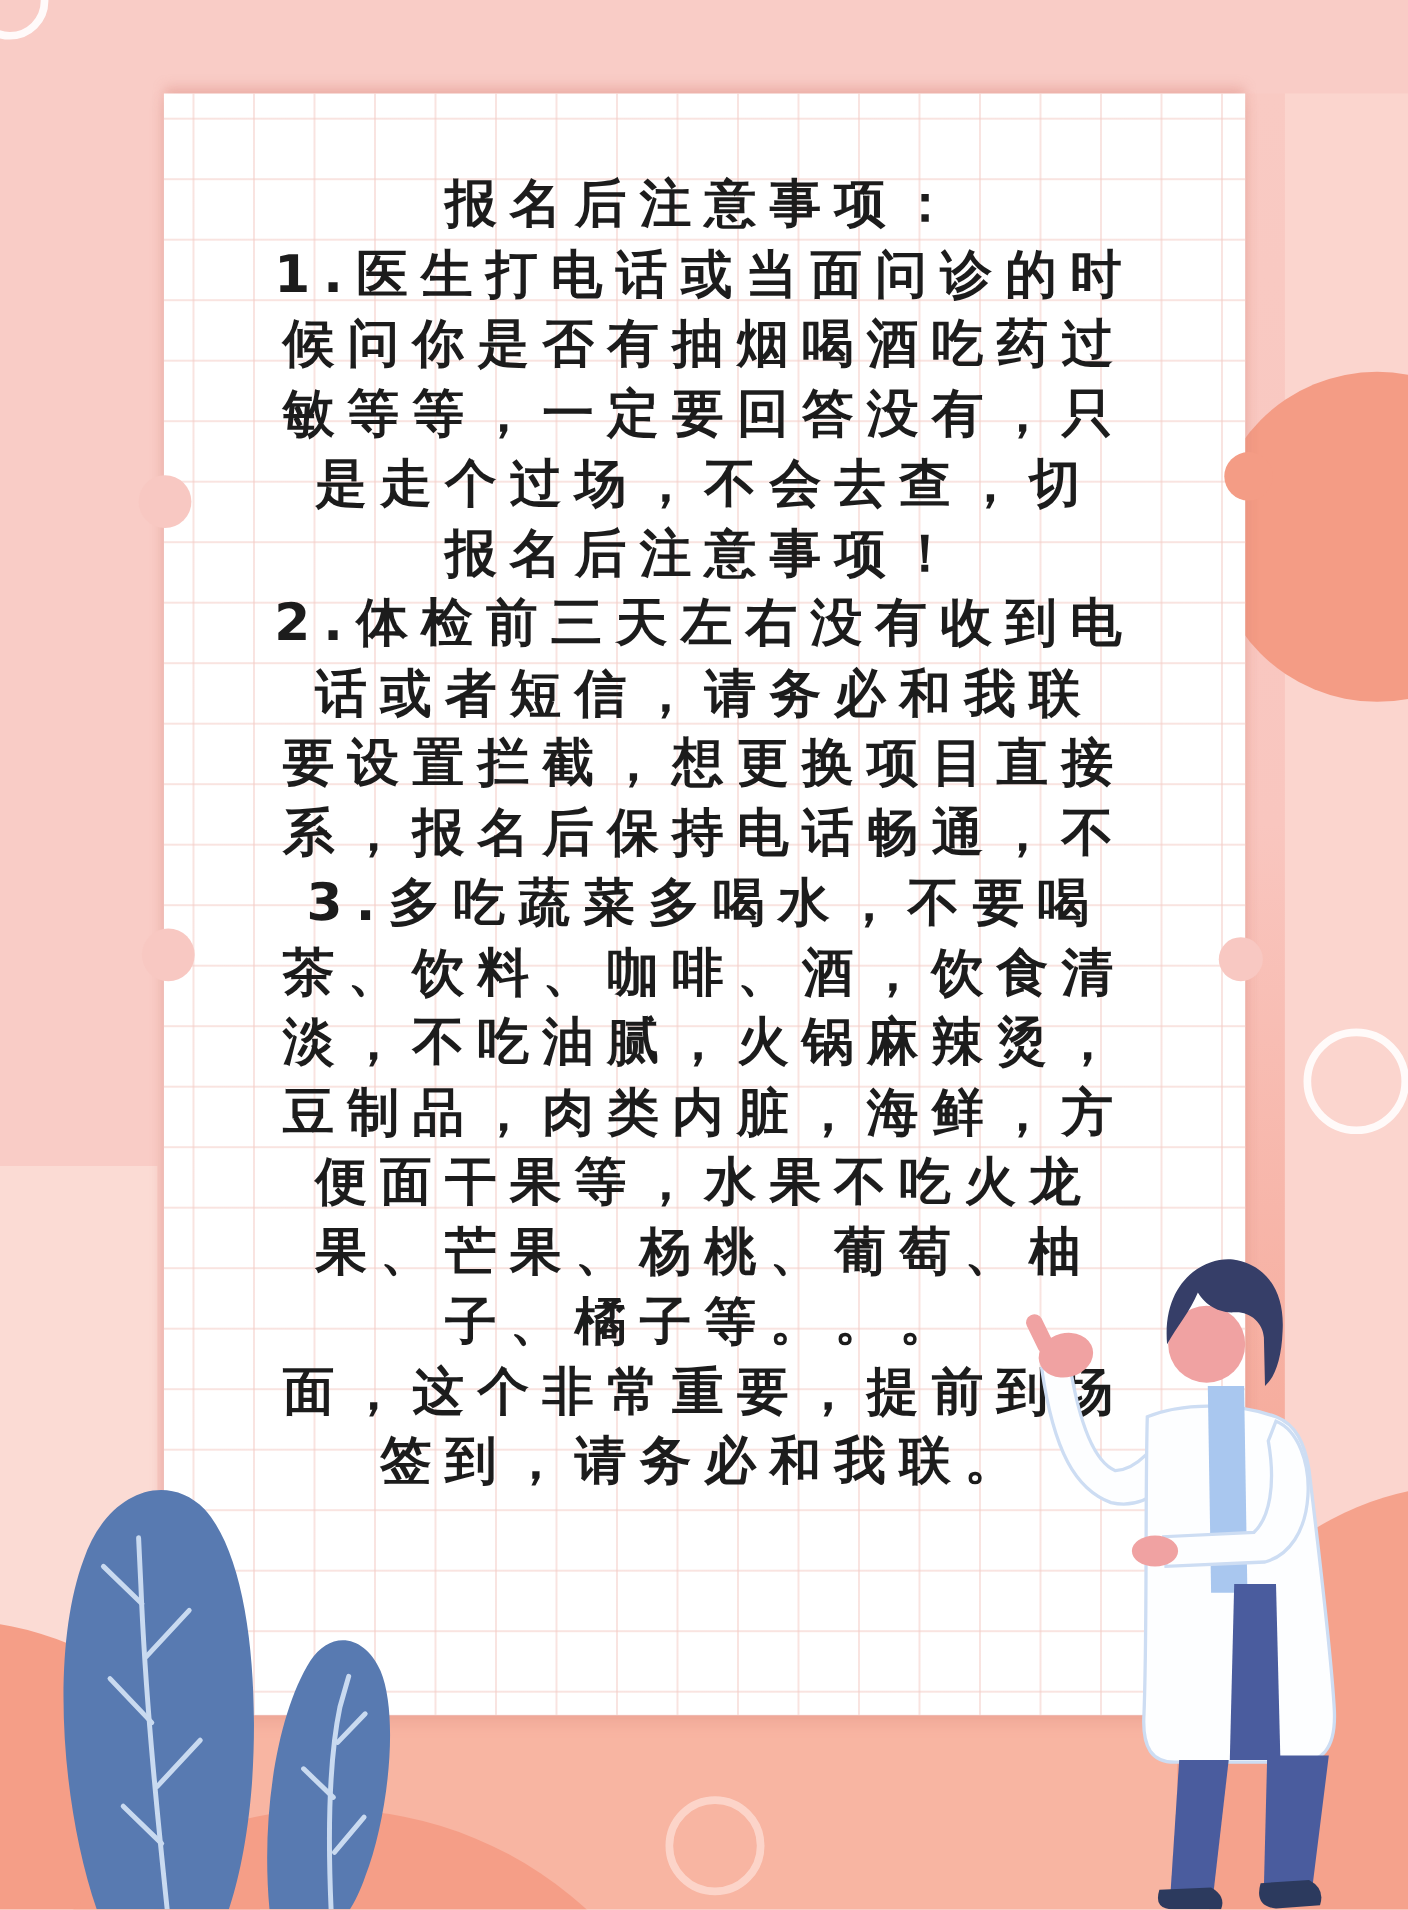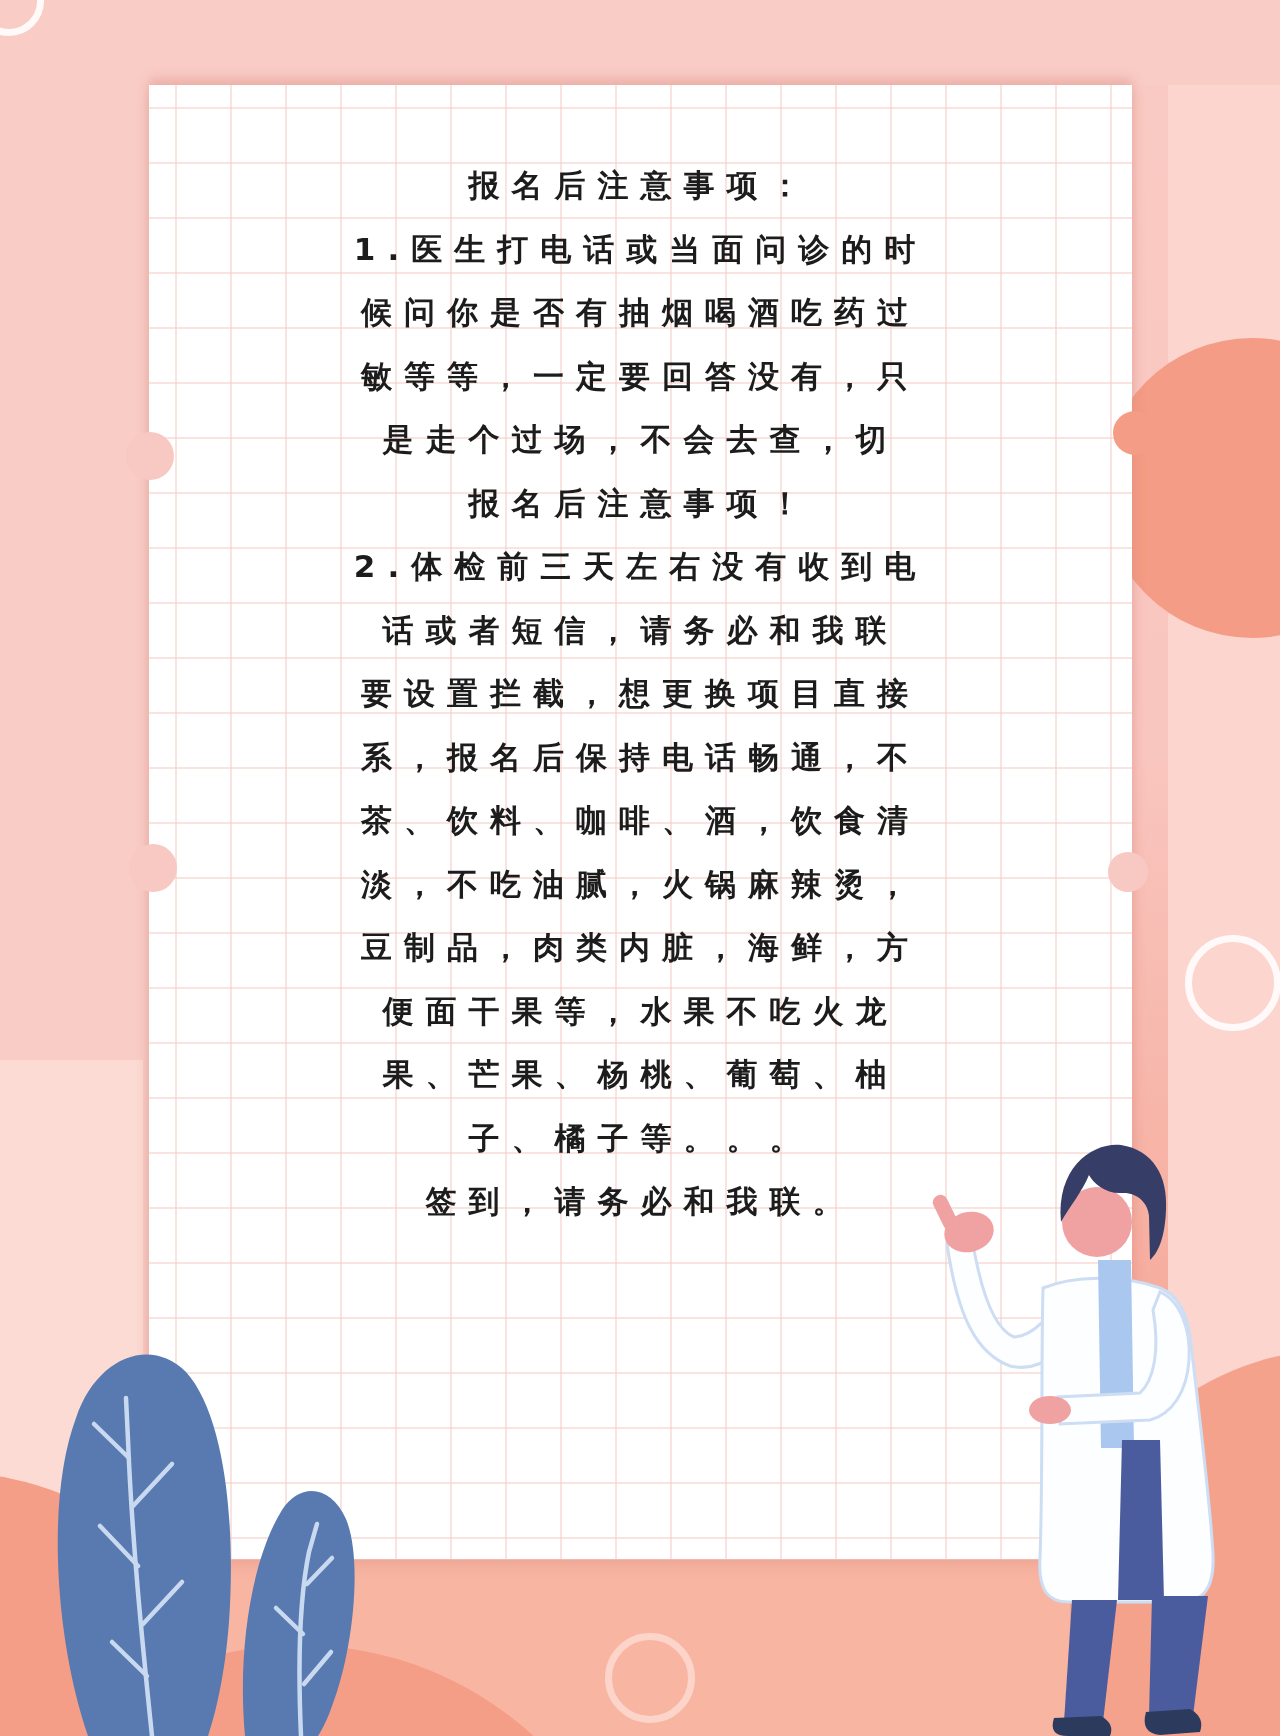--- a/index.html
+++ b/index.html
@@ -35,21 +35,21 @@
     left:149px;top:85px;width:983px;height:1474px;z-index:4;
     background-color:#ffffff;
     background-image:
       linear-gradient(to right, rgba(244,205,199,.55) 2px, transparent 2px),
       linear-gradient(to bottom, rgba(244,205,199,.55) 2px, transparent 2px);
     background-size:55px 55px;background-position:26px 22px;
     box-shadow:0 -7px 10px rgba(219,136,127,.38), 0 7px 12px rgba(219,136,127,.3);
   }
   .notice{padding-top:69px;}
   .line{
-    font-size:31px;line-height:63.5px;font-weight:700;letter-spacing:12px;
+    font-size:47px;line-height:63.5px;font-weight:700;letter-spacing:12px;
     text-align:center;color:#1c1c1c;white-space:nowrap;
   }
   
   .figures{left:0;top:0;width:1280px;height:1736px;z-index:8;pointer-events:none;}
 </style>
 </head>
 <body>
 
 <div class="stage">
 
@@ -70,26 +70,28 @@
       <div class="line">报名后注意事项：</div>
       <div class="line">1.医生打电话或当面问诊的时</div>
       <div class="line">候问你是否有抽烟喝酒吃药过</div>
       <div class="line">敏等等，一定要回答没有，只</div>
       <div class="line">是走个过场，不会去查，切</div>
       <div class="line">报名后注意事项！</div>
       <div class="line">2.体检前三天左右没有收到电</div>
       <div class="line">话或者短信，请务必和我联</div>
       <div class="line">要设置拦截，想更换项目直接</div>
       <div class="line">系，报名后保持电话畅通，不</div>
+      <div class="line">3.多吃蔬菜多喝水，不要喝</div>
       <div class="line">茶、饮料、咖啡、酒，饮食清</div>
       <div class="line">淡，不吃油腻，火锅麻辣烫，</div>
       <div class="line">豆制品，肉类内脏，海鲜，方</div>
       <div class="line">便面干果等，水果不吃火龙</div>
       <div class="line">果、芒果、杨桃、葡萄、柚</div>
       <div class="line">子、橘子等。。。</div>
+      <div class="line">面，这个非常重要，提前到场</div>
       <div class="line">签到，请务必和我联。</div>
     </div>
   </div>
 
   <div class="abs pink-tab tab-l1"></div>
   <div class="abs pink-tab tab-l2"></div>
   <div class="abs pink-tab tab-r1"></div>
   <div class="abs salmon-tab"></div>
 
   <svg class="abs figures" viewBox="0 0 1280 1736">

